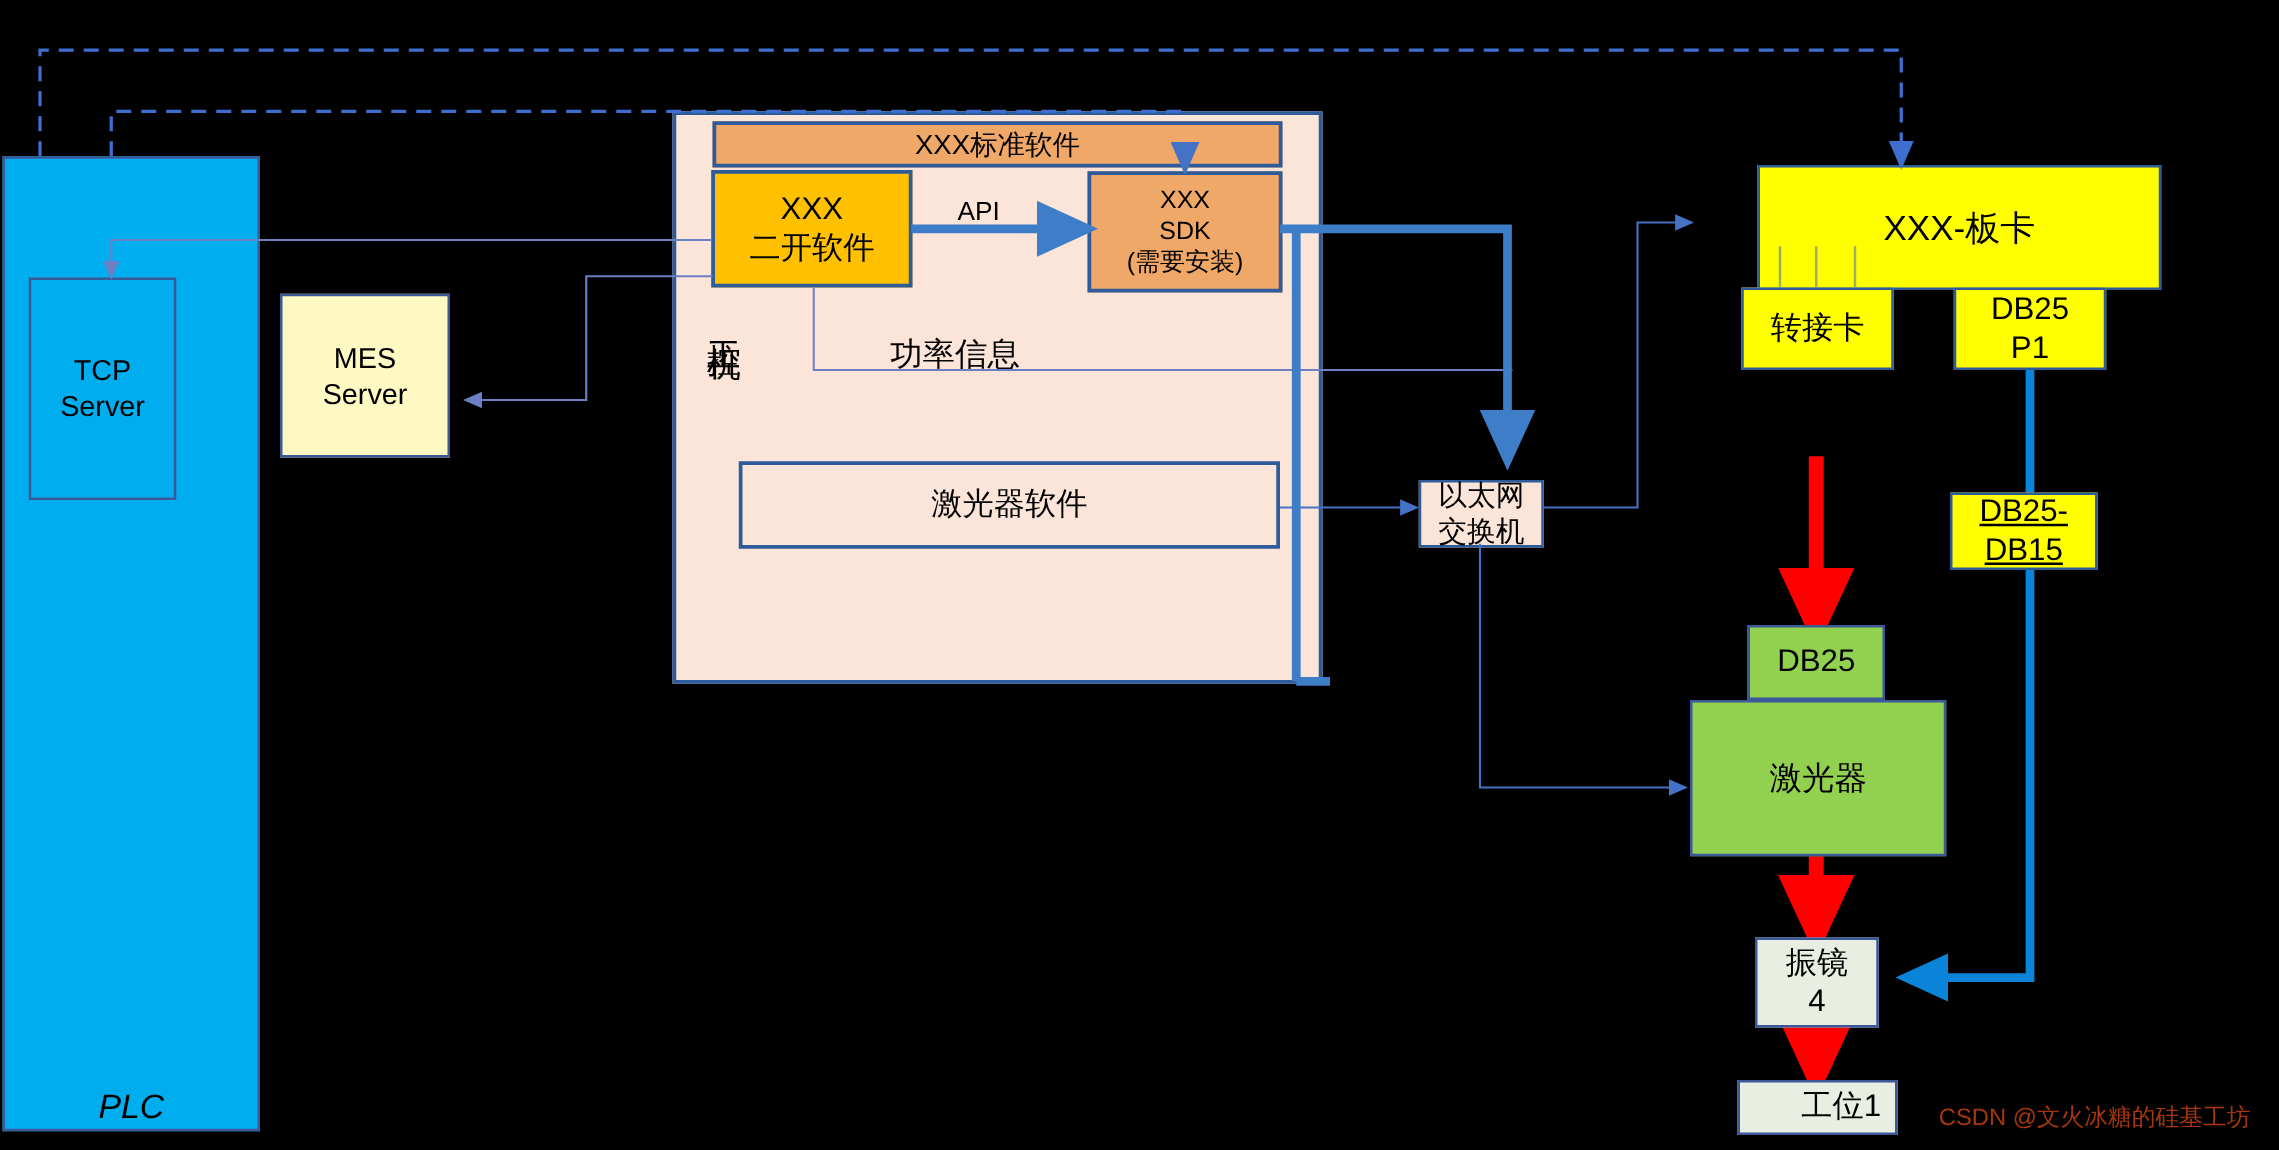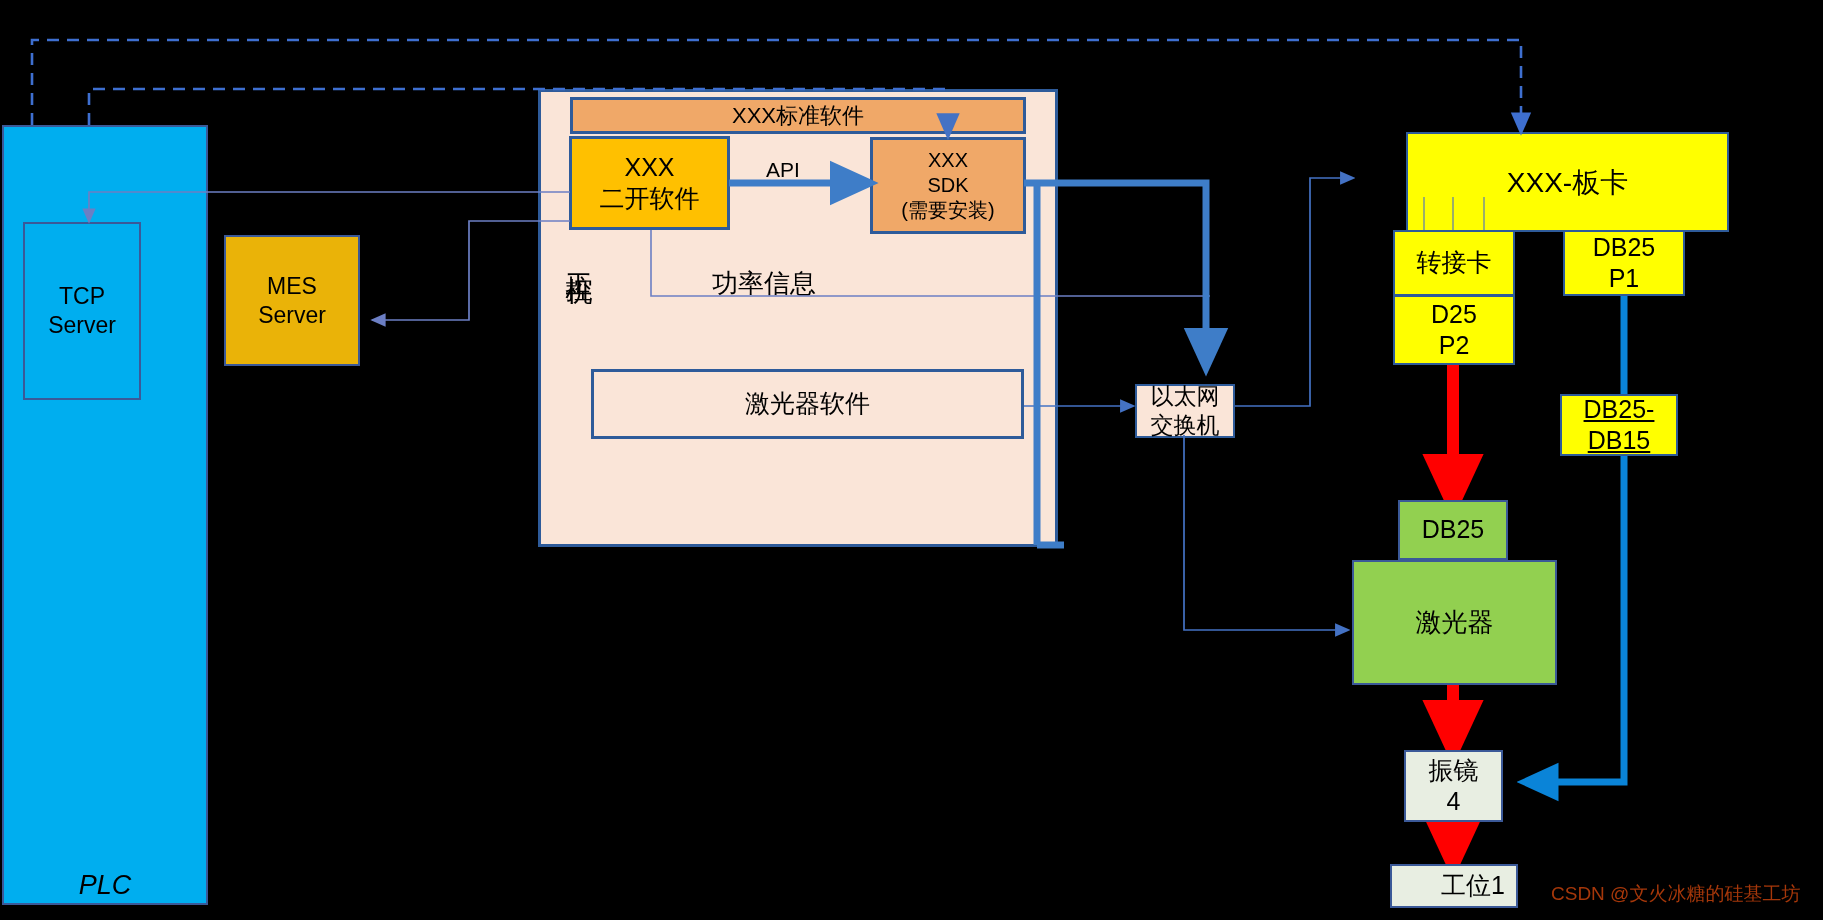--- a/index.html
+++ b/index.html
@@ -32,21 +32,21 @@
     width: 1823px;
     height: 920px;
     pointer-events: none;
   }
   .l0 { z-index: 1; }
   .l2 { z-index: 3; }
 
   
   .plc       { background:#00AEEF; border:2px solid #3B5998; }
   .tcp       { background:#00AEEF; border:2px solid #3B5998; }
-  .mes       { background:#eab308; border:2px solid #3B5998; }
+  .mes       { background:#fef9c3; border:2px solid #3B5998; }
   .ipc       { background:#FAE5D8; border:3px solid #2E5B9A; }
   .stdsw     { background:#F0A868; border:3px solid #2E5B9A; }
   .devsw     { background:#FFC000; border:3px solid #2E5B9A; }
   .sdk       { background:#F0A868; border:3px solid #2E5B9A; }
   .lasersw   { background:#FAE5D8; border:3px solid #2E5B9A; }
   .switch    { background:#FAE5D8; border:2px solid #2E5B9A; }
   .yellow    { background:#FFFF00; border:2px solid #2E5B9A; }
   .green     { background:#92D050; border:2px solid #3B5998; }
   .pale      { background:#E8EEE2; border:2px solid #3B5998; }
 
@@ -221,24 +221,20 @@
     <g>
       <path d="M1424,197 L1424,275" stroke="#9BAE6B" stroke-width="2" fill="none"></path>
       <path d="M1453,197 L1453,275" stroke="#9BAE6B" stroke-width="2" fill="none"></path>
       <path d="M1484,197 L1484,275" stroke="#9BAE6B" stroke-width="2" fill="none"></path>
     </g>
   </svg>
 
   <div class="node yellow" style="left:1393px; top:230px; width:122px; height:66px; font-size:25px; z-index:4;">
     <span>转接卡</span>
   </div>
-  <div class="node yellow" style="left:1393px; top:295px; width:122px; height:70px; font-size:25px; z-index:4;">
-    <span>D25
-P2</span>
-  </div>
 
   <div class="node yellow" style="left:1563px; top:230px; width:122px; height:66px; font-size:25px; z-index:4;">
     <span>DB25
 P1</span>
   </div>
   <div class="node yellow" style="left:1560px; top:394px; width:118px; height:62px; font-size:25px; z-index:4;text-decoration:underline;">
     <span>DB25-
 DB15</span>
   </div>
 

